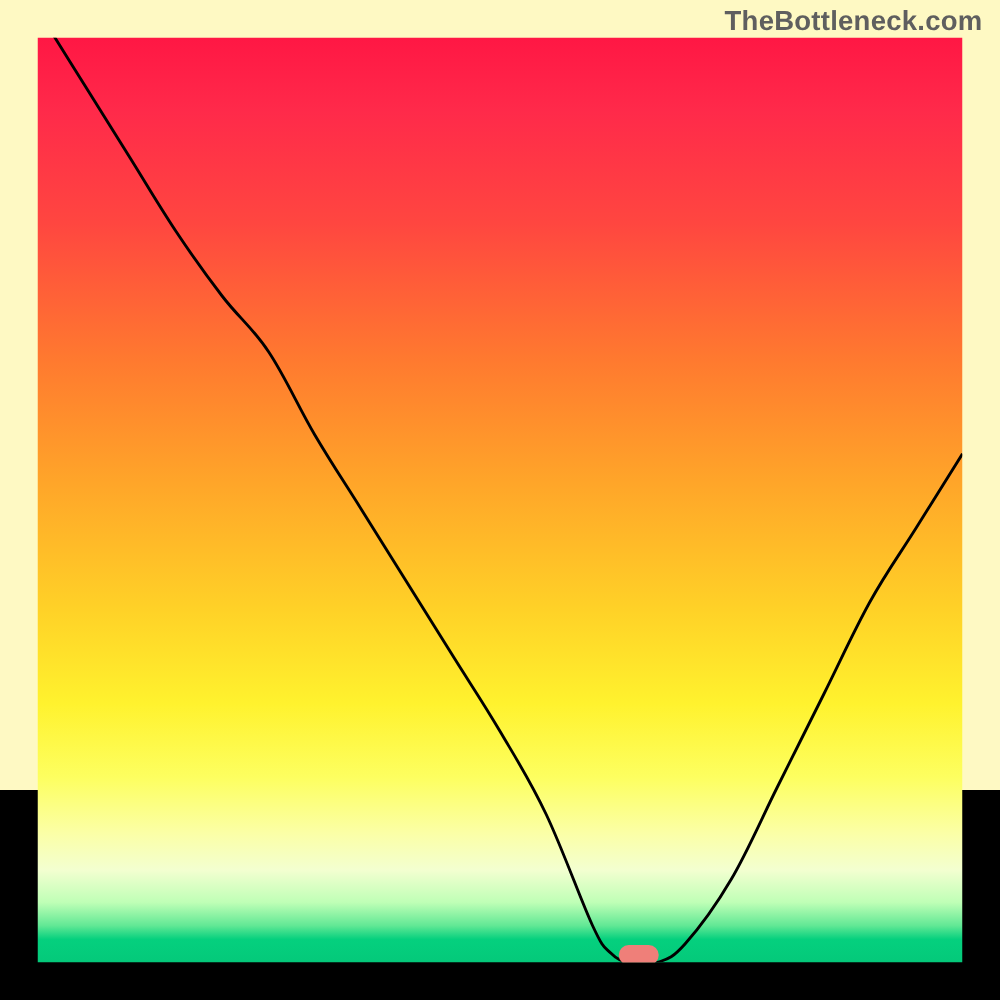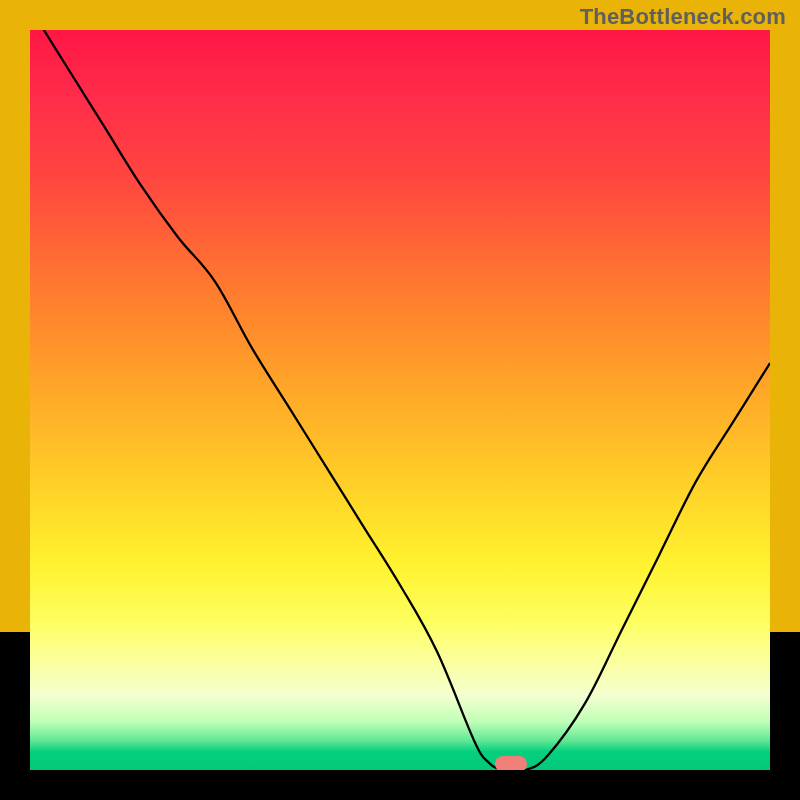--- a/index.html
+++ b/index.html
@@ -8,21 +8,21 @@
     width: 800px;
     height: 800px;
     background: #000;
     font-family: Arial, Helvetica, sans-serif;
     overflow: hidden;
   }
   .wrap {
     position: relative;
     width: 800px;
     height: 632px;
-    background: #eab308;
+    background: #fef9c3;
   }
   .watermark {
     position: absolute;
     top: 4px;
     right: 14px;
     color: #5f5f5f;
     font-size: 22px;
     font-weight: 700;
     letter-spacing: 0.2px;
   }

